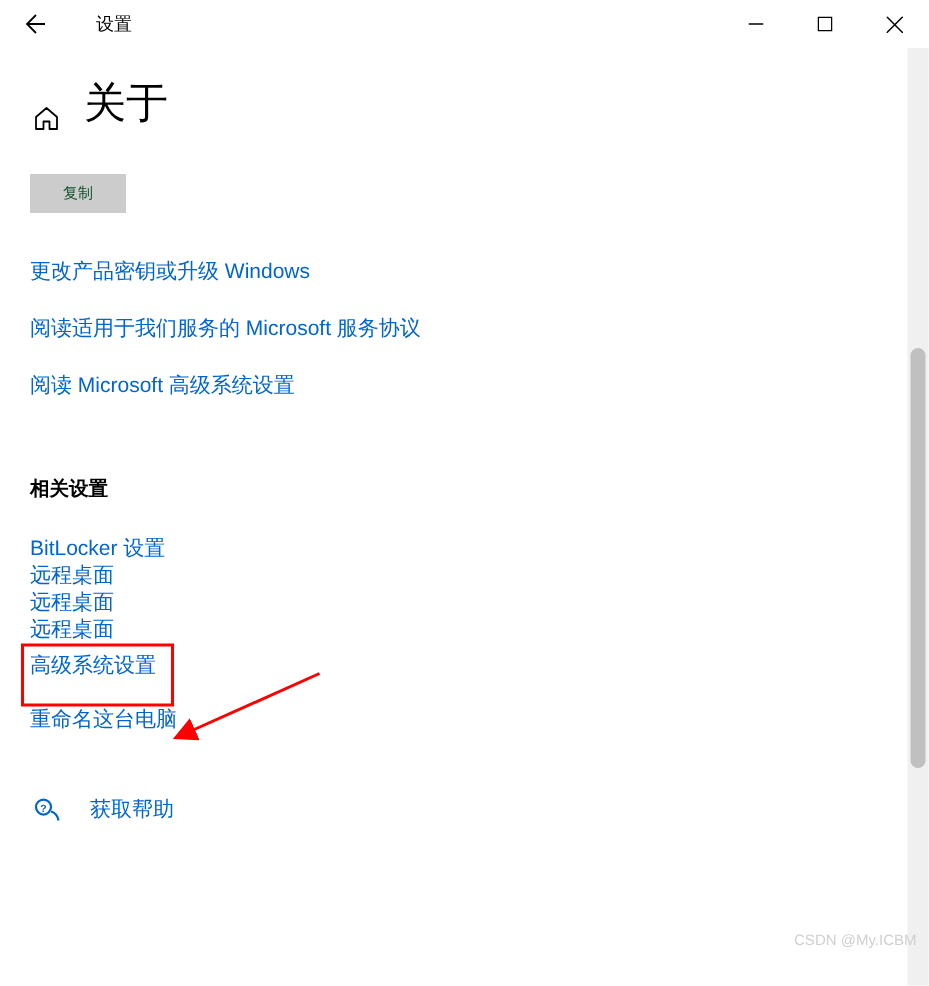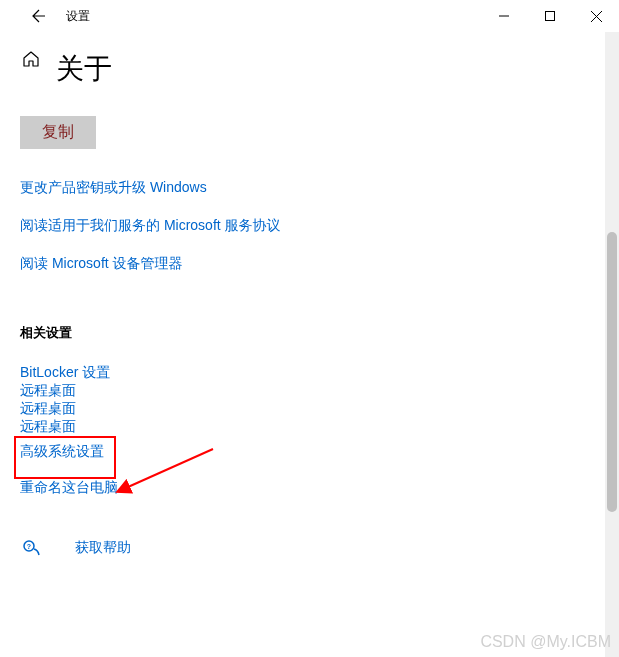--- a/index.html
+++ b/index.html
@@ -13,22 +13,22 @@
     }
     .titlebar {
       height: 32px;
       display: flex;
       align-items: center;
       position: relative;
     }
     .titlebar-left {
       display: flex;
       align-items: center;
-      gap: 12px;
-      padding-left: 24px;
+      gap: 25px;
+      padding-left: 9px;
     }
     .back-btn {
       width: 30px;
       height: 32px;
       display: flex;
       align-items: center;
       justify-content: center;
       cursor: pointer;
     }
     .app-title {
@@ -48,42 +48,42 @@
       display: flex;
       align-items: center;
       justify-content: center;
       cursor: pointer;
     }
     .content {
       padding: 18px 20px 0 20px;
     }
     .page-header {
       display: flex;
-      align-items: flex-start;
+      align-items: flex-end;
       gap: 14px;
       margin-bottom: 28px;
     }
     .home-icon-wrap {
       width: 22px;
       display: flex;
       align-items: center;
       justify-content: center;
     }
     .page-title {
       font-size: 28px;
       font-weight: 400;
       color: #000;
     }
     .copy-btn {
       display: inline-block;
       padding: 6px 22px;
       background: #cccccc;
       border: none;
-      font-size: 16px;
-      color: #7f1d1d;
+      font-size: 10px;
+      color: #14532d;
       cursor: pointer;
       margin-bottom: 30px;
       font-family: inherit;
     }
     .link-list {
       display: flex;
       flex-direction: column;
       gap: 20px;
       margin-bottom: 51px;
     }
@@ -118,34 +118,34 @@
       pointer-events: none;
     }
     .footer-links {
       display: flex;
       flex-direction: column;
       gap: 16px;
     }
     .footer-item {
       display: flex;
       align-items: center;
-      gap: 33px;
+      gap: 18px;
     }
     .footer-icon {
       width: 22px;
       height: 22px;
       display: flex;
       align-items: center;
       justify-content: center;
     }
     .watermark {
       position: absolute;
       right: 8px;
-      bottom: 6px;
-      font-size: 16px;
+      bottom: 24px;
+      font-size: 10px;
       color: #d0d0d0;
     }
     .scrollbar {
       position: absolute;
       right: 0;
       top: 32px;
       width: 14px;
       height: 625px;
       background: #f0f0f0;
     }
@@ -200,21 +200,21 @@
       </svg>
     </span>
     <h1 class="page-title">关于</h1>
   </div>
 
   <button class="copy-btn">复制</button>
 
   <div class="link-list">
     <span class="link">更改产品密钥或升级 Windows</span>
     <span class="link">阅读适用于我们服务的 Microsoft 服务协议</span>
-    <span class="link">阅读 Microsoft 设备管理器</span>
+    <span class="link">阅读 Microsoft 高级系统设置</span>
   </div>
 
   <h2 class="section-title">相关设置</h2>
 
   <div class="related-list">
     <span class="link">BitLocker 设置</span>
     <span class="link">远程桌面</span>
     <span class="link">远程桌面</span>
     <span class="link">远程桌面</span>
     <span class="highlight-box">

